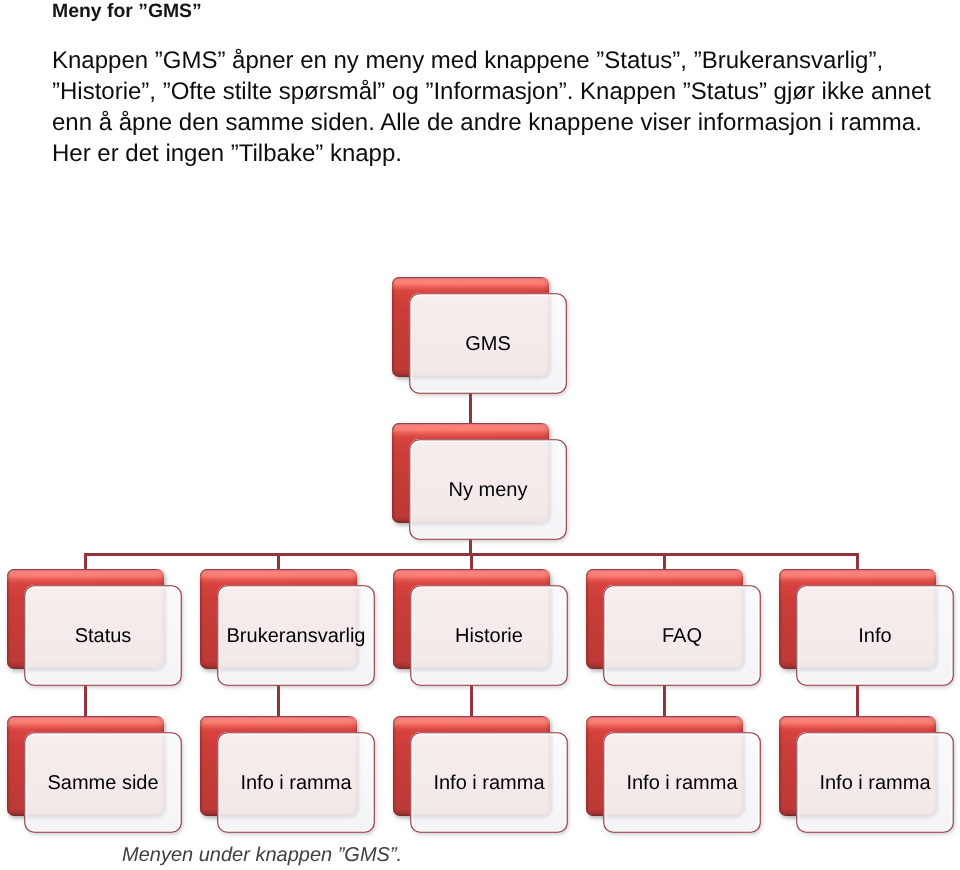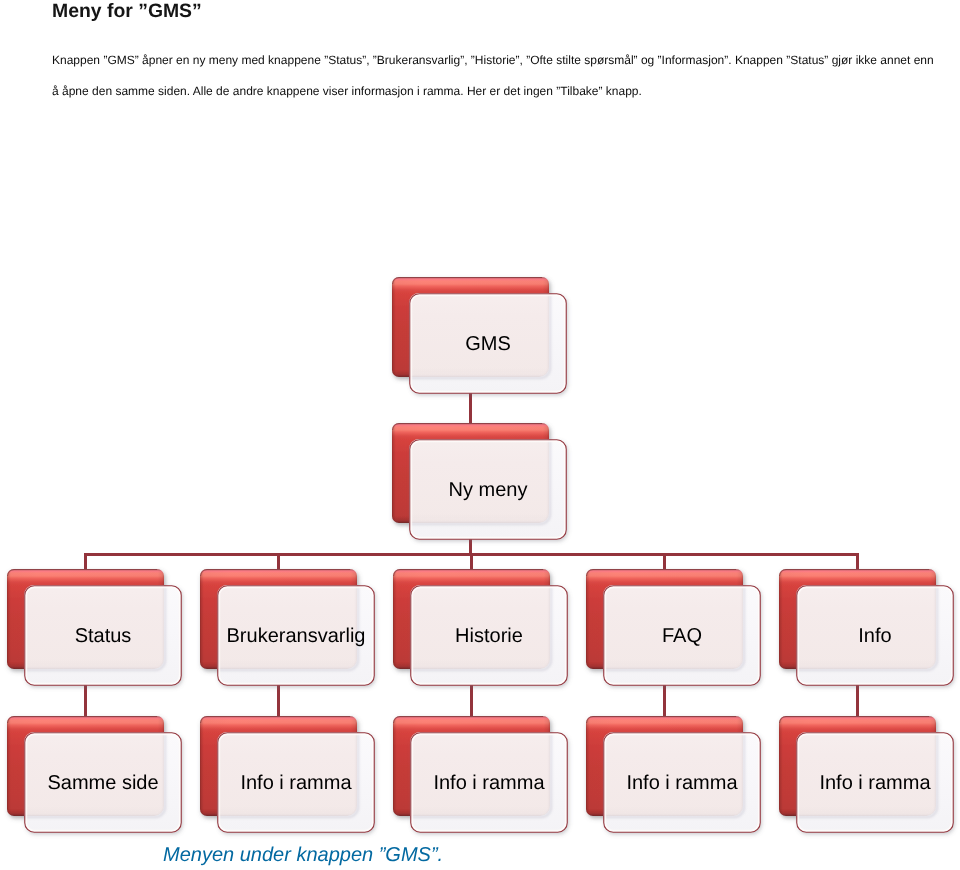--- a/index.html
+++ b/index.html
@@ -14,28 +14,27 @@
   #page{position:relative;width:864px;height:870px;background:#fff;}
 
   
   .heading{
     position:absolute; left:52px; top:0px;
     font-size:19.4px; font-weight:bold; color:#151515;
     white-space:pre;
   }
   .para{
     position:absolute; left:52px; top:45px; width:890px;
-    font-size:12px; line-height:31px; color:#0d0d0d;
+    font-size:24px; line-height:31px; color:#0d0d0d;
     text-align:left;
   }
   .caption{
     position:absolute; left:122px; top:844px;
-    font-size:20px; font-style:italic; font-weight:normal; color:#0369a1;
+    font-size:20px; font-style:italic; font-weight:normal; color:#404040;
     white-space:pre;
-    margin-left:41px;
   }
 
   
   #diagram{position:absolute;left:0;top:16px;width:960px;height:870px;}
   svg.chart{position:absolute;left:0;top:0;width:960px;height:870px;display:block;}
   .nodelabel{
     font-family:"Liberation Sans", sans-serif;
     font-size:20px; fill:#000; text-anchor:middle;
   }
 </style>

